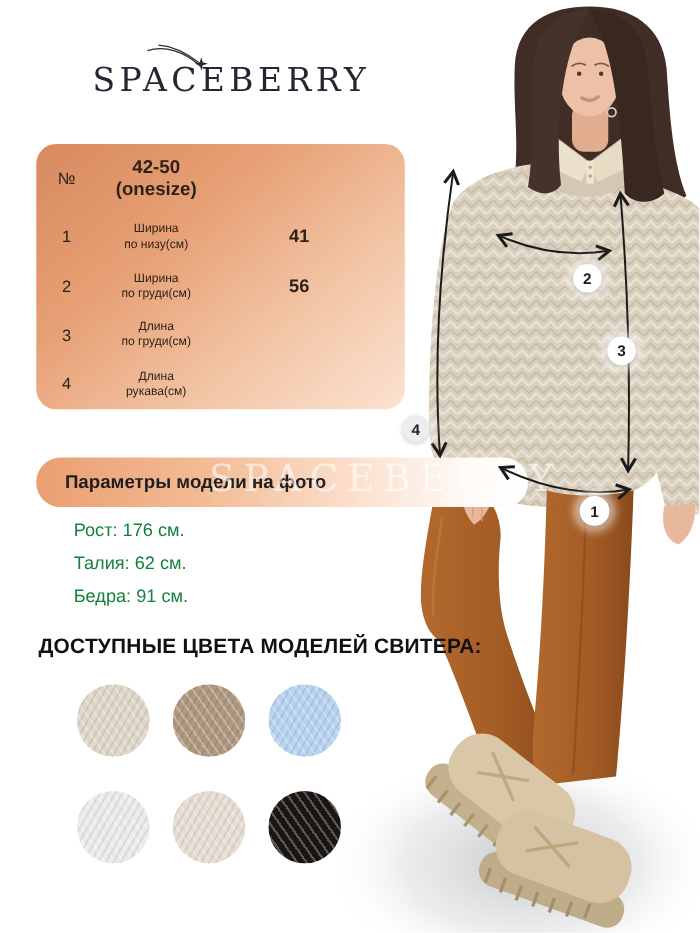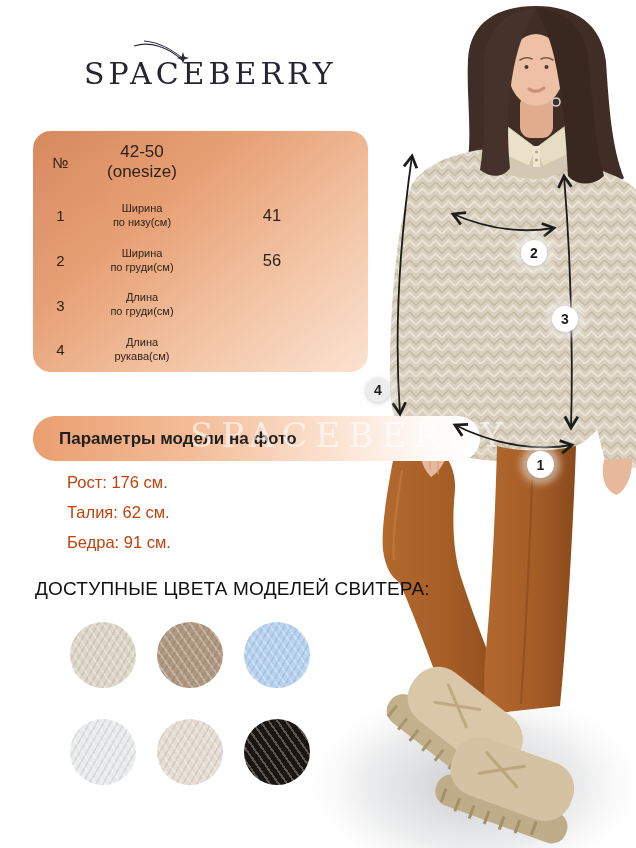--- a/index.html
+++ b/index.html
@@ -13,35 +13,35 @@
   .comet{position:absolute;left:48px;top:-18px;width:60px;height:34px;}
 
   
   .size-table{position:absolute;left:33px;top:131px;width:335px;height:241px;
     border-radius:18px;z-index:2;
     background:linear-gradient(140deg,#d8895e 0%,#e7a075 35%,#f3c7a8 70%,#fbe2d1 100%);
     display:grid;grid-template-rows:62px 45px 45px 44px 45px;padding-top:0;}
   .t-row{display:grid;grid-template-columns:55px 108px 152px;align-items:center;}
   .t-num{text-align:center;font-size:15px;}
   .t-label{text-align:center;font-size:11px;line-height:1.25;}
-  .t-value{text-align:center;font-size:16.5px;}
+  .t-value{text-align:center;font-size:16.5px;font-weight:bold;}
   .t-head .t-value{font-size:17px;}
   .t-head .t-label{font-size:15.5px;line-height:1.55;}
 
   
   .params-banner{position:absolute;left:33px;top:416px;width:447px;height:45px;
     border-radius:22px;z-index:2;display:flex;align-items:center;
     background:linear-gradient(90deg,#eb9e70 0%,#f3bc97 35%,#fbe0cd 65%,#fefaf7 88%,#ffffff 100%);}
   .params-banner span{font-size:17px;font-weight:bold;color:#1f1f1f;padding-left:26px;}
-  .params-list{position:absolute;left:67px;top:462px;z-index:2;font-size:16.5px;color:#c2410c;}
+  .params-list{position:absolute;left:67px;top:462px;z-index:2;font-size:16.5px;color:#15803d;}
   .params-list div{margin-top:11px;}
 
   
   .colors-title{position:absolute;left:35px;top:578px;z-index:2;font-size:19px;
-    font-weight:normal;color:#111;letter-spacing:.2px;}
+    font-weight:bold;color:#111;letter-spacing:.2px;}
   .swatches{position:absolute;left:70px;top:622px;z-index:2;
     display:grid;grid-template-columns:repeat(3,66px);grid-template-rows:66px 66px;
     column-gap:21px;row-gap:31px;}
   .swatch{width:66px;height:66px;border-radius:50%;
     background-image:
       repeating-linear-gradient(120deg,rgba(0,0,0,.07) 0 2px,transparent 2px 6px),
       repeating-linear-gradient(55deg,rgba(255,255,255,.28) 0 2px,transparent 2px 7px);}
 
   
   .watermark{position:absolute;left:190px;top:418px;z-index:5;

